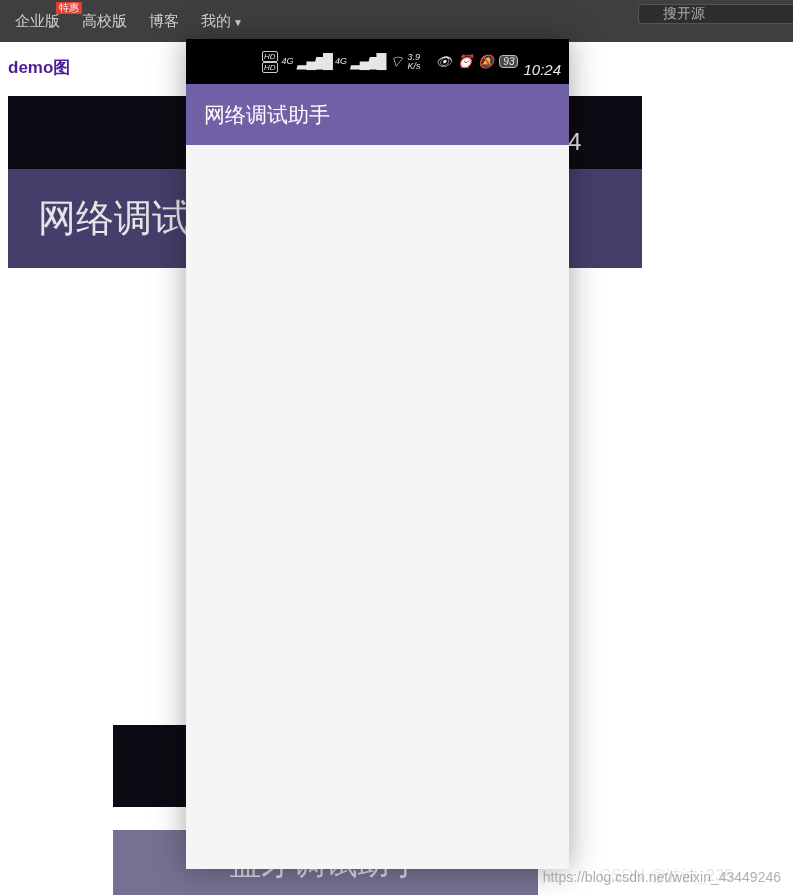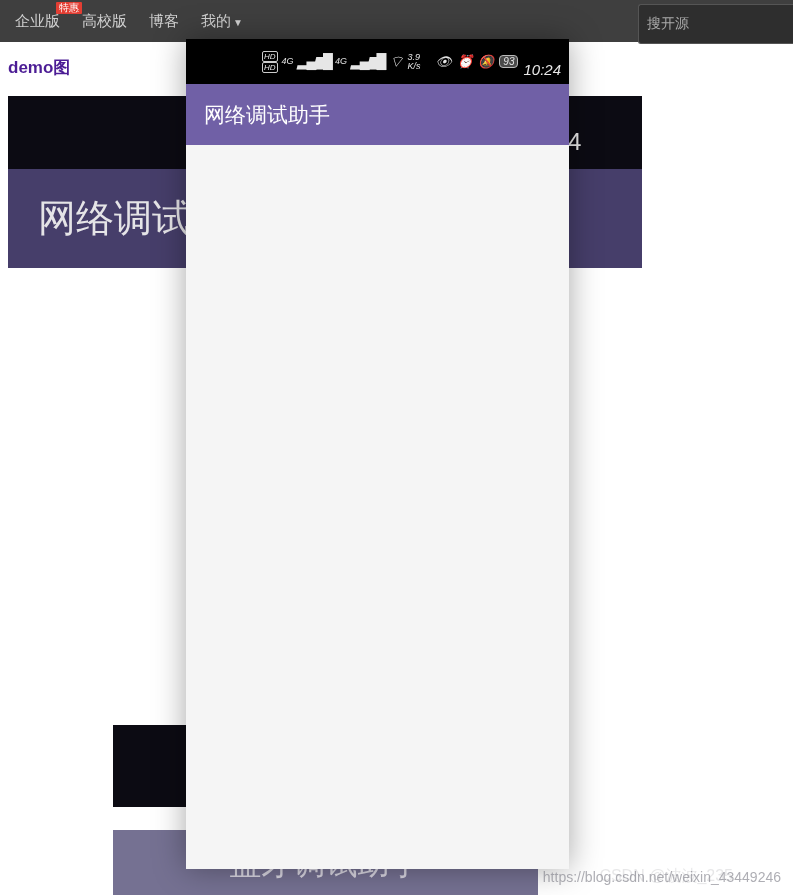--- a/index.html
+++ b/index.html
@@ -37,27 +37,27 @@
       padding: 0 3px;
       line-height: 12px;
       border-radius: 1px;
       margin-left: 16px;
     }
     .chev-down { font-size: 10px; margin-left: 2px; }
     .search-box {
       position: absolute;
       right: 0;
       top: 4px;
-      height: 40px;
+      height: 20px;
       width: 155px;
       background: #2e2e2e;
       border: 1px solid #555;
       border-right: none;
       border-radius: 3px 0 0 3px;
-      padding: 0 8px;
+      padding: 0 24px;
       color: #aaa;
       font-size: 14px;
       display: flex;
       align-items: center;
     }
     
     .section-title {
       padding: 14px 8px 10px;
       font-size: 17px;
       font-weight: bold;

